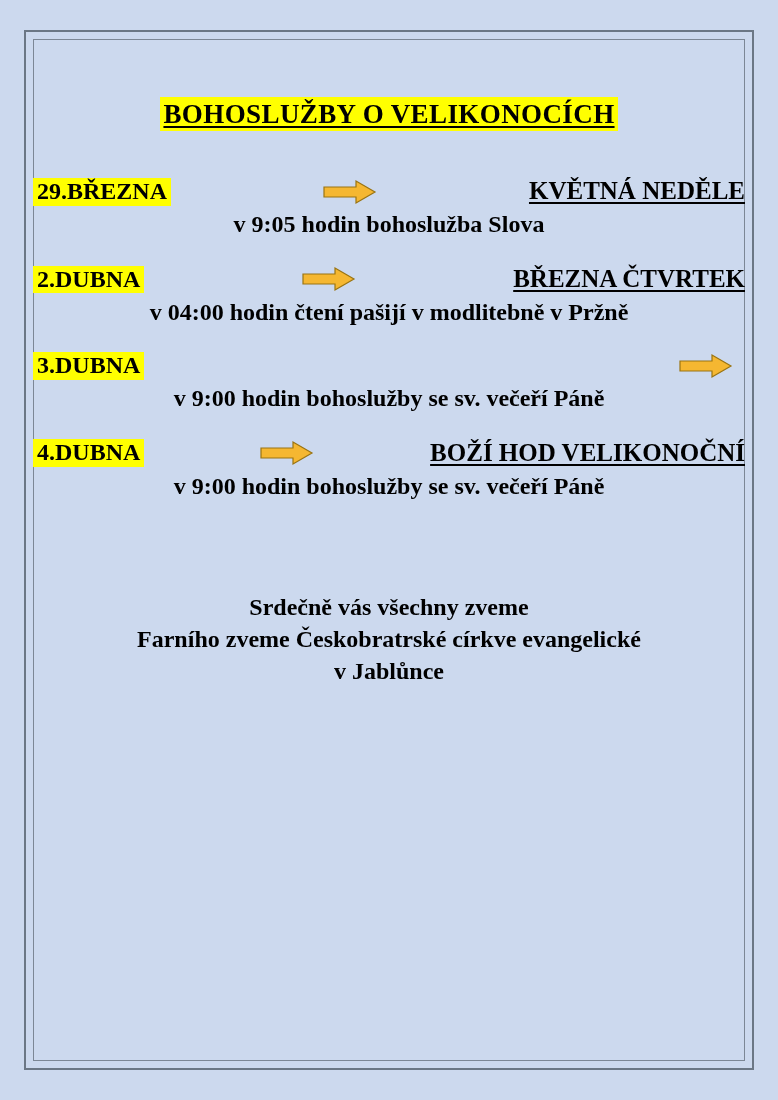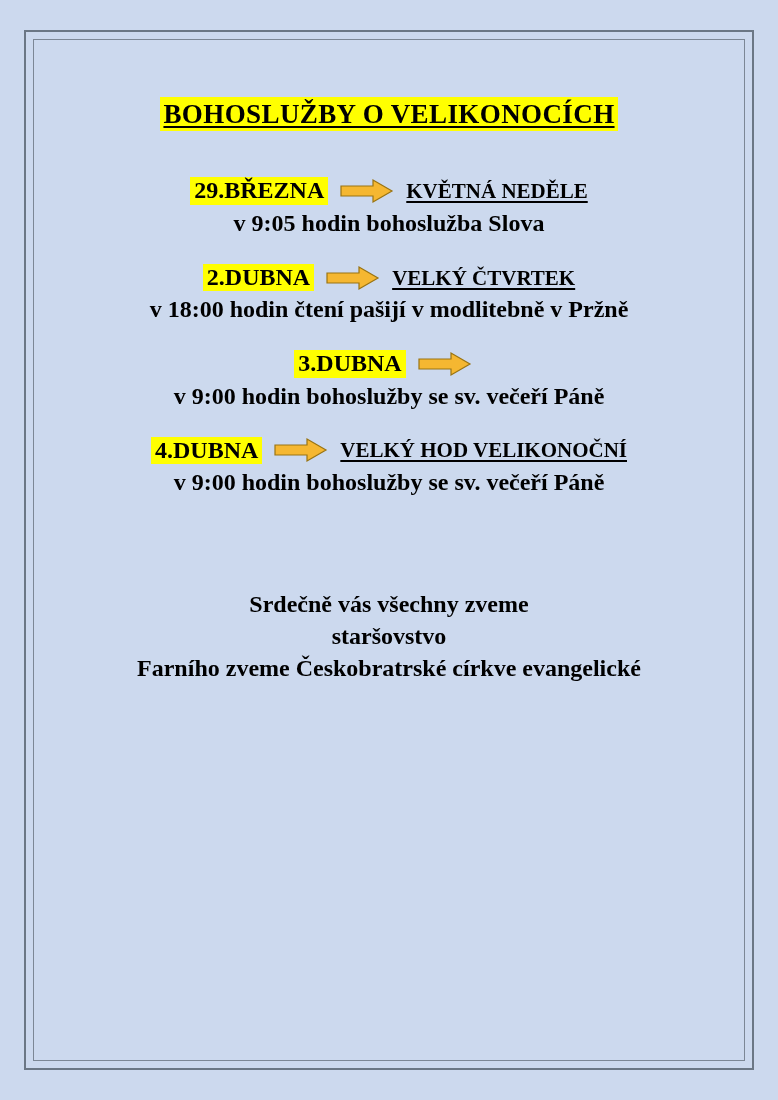--- a/index.html
+++ b/index.html
@@ -75,41 +75,41 @@
 
   .entries {
     margin-top: 46px;
   }
   .entry {
     margin-bottom: 26px;
   }
   .entry-head {
     display: flex;
     align-items: center;
-    justify-content: center;
+    justify-content: space-between;
     gap: 0px;
     line-height: 1.15;
   }
   .date {
     background: #ffff00;
     font-size: 24px;
     font-weight: bold;
     padding: 0 4px;
     white-space: nowrap;
   }
   .arrow {
     display: inline-block;
     width: 54px;
     height: 26px;
     margin: 0 12px;
     flex: 0 0 auto;
   }
   .arrow svg { display: block; }
   .feast {
-    font-size: 21px;
+    font-size: 25px;
     font-weight: bold;
     text-decoration: underline;
     text-underline-offset: 3px;
     white-space: nowrap;
   }
   .detail {
     font-size: 24px;
     font-weight: bold;
     margin-top: 4px;
     line-height: 1.2;
@@ -152,23 +152,23 @@
       </div>
 
       <div class="entry">
         <div class="entry-head">
           <span class="date">2.DUBNA</span>
           <span class="arrow">
             <svg viewBox="0 0 54 26" width="54" height="26" aria-hidden="true">
               <polygon points="1,8 33,8 33,2 52,13 33,24 33,18 1,18" fill="#f5b731" stroke="#9a7412" stroke-width="1.2"></polygon>
             </svg>
           </span>
-          <span class="feast">VELKÝ ČTVRTEK</span>
-        </div>
-        <div class="detail">v 18:00 hodin čtení pašijí v modlitebně v Pržně</div>
+          <span class="feast">BŘEZNA ČTVRTEK</span>
+        </div>
+        <div class="detail">v 04:00 hodin čtení pašijí v modlitebně v Pržně</div>
       </div>
 
       <div class="entry">
         <div class="entry-head">
           <span class="date">3.DUBNA</span>
           <span class="arrow">
             <svg viewBox="0 0 54 26" width="54" height="26" aria-hidden="true">
               <polygon points="1,8 33,8 33,2 52,13 33,24 33,18 1,18" fill="#f5b731" stroke="#9a7412" stroke-width="1.2"></polygon>
             </svg>
           </span>
@@ -177,27 +177,27 @@
       </div>
 
       <div class="entry">
         <div class="entry-head">
           <span class="date">4.DUBNA</span>
           <span class="arrow">
             <svg viewBox="0 0 54 26" width="54" height="26" aria-hidden="true">
               <polygon points="1,8 33,8 33,2 52,13 33,24 33,18 1,18" fill="#f5b731" stroke="#9a7412" stroke-width="1.2"></polygon>
             </svg>
           </span>
-          <span class="feast">VELKÝ HOD VELIKONOČNÍ</span>
+          <span class="feast">BOŽÍ HOD VELIKONOČNÍ</span>
         </div>
         <div class="detail">v 9:00 hodin bohoslužby se sv. večeří Páně</div>
       </div>
 
     </div>
 
     <div class="closing">
       <div>Srdečně vás všechny zveme</div>
-      <div>staršovstvo</div>
       <div>Farního zveme Českobratrské církve evangelické</div>
+      <div>v Jablůnce</div>
     </div>
 
   </div>
 </div>
 
 </body></html>

